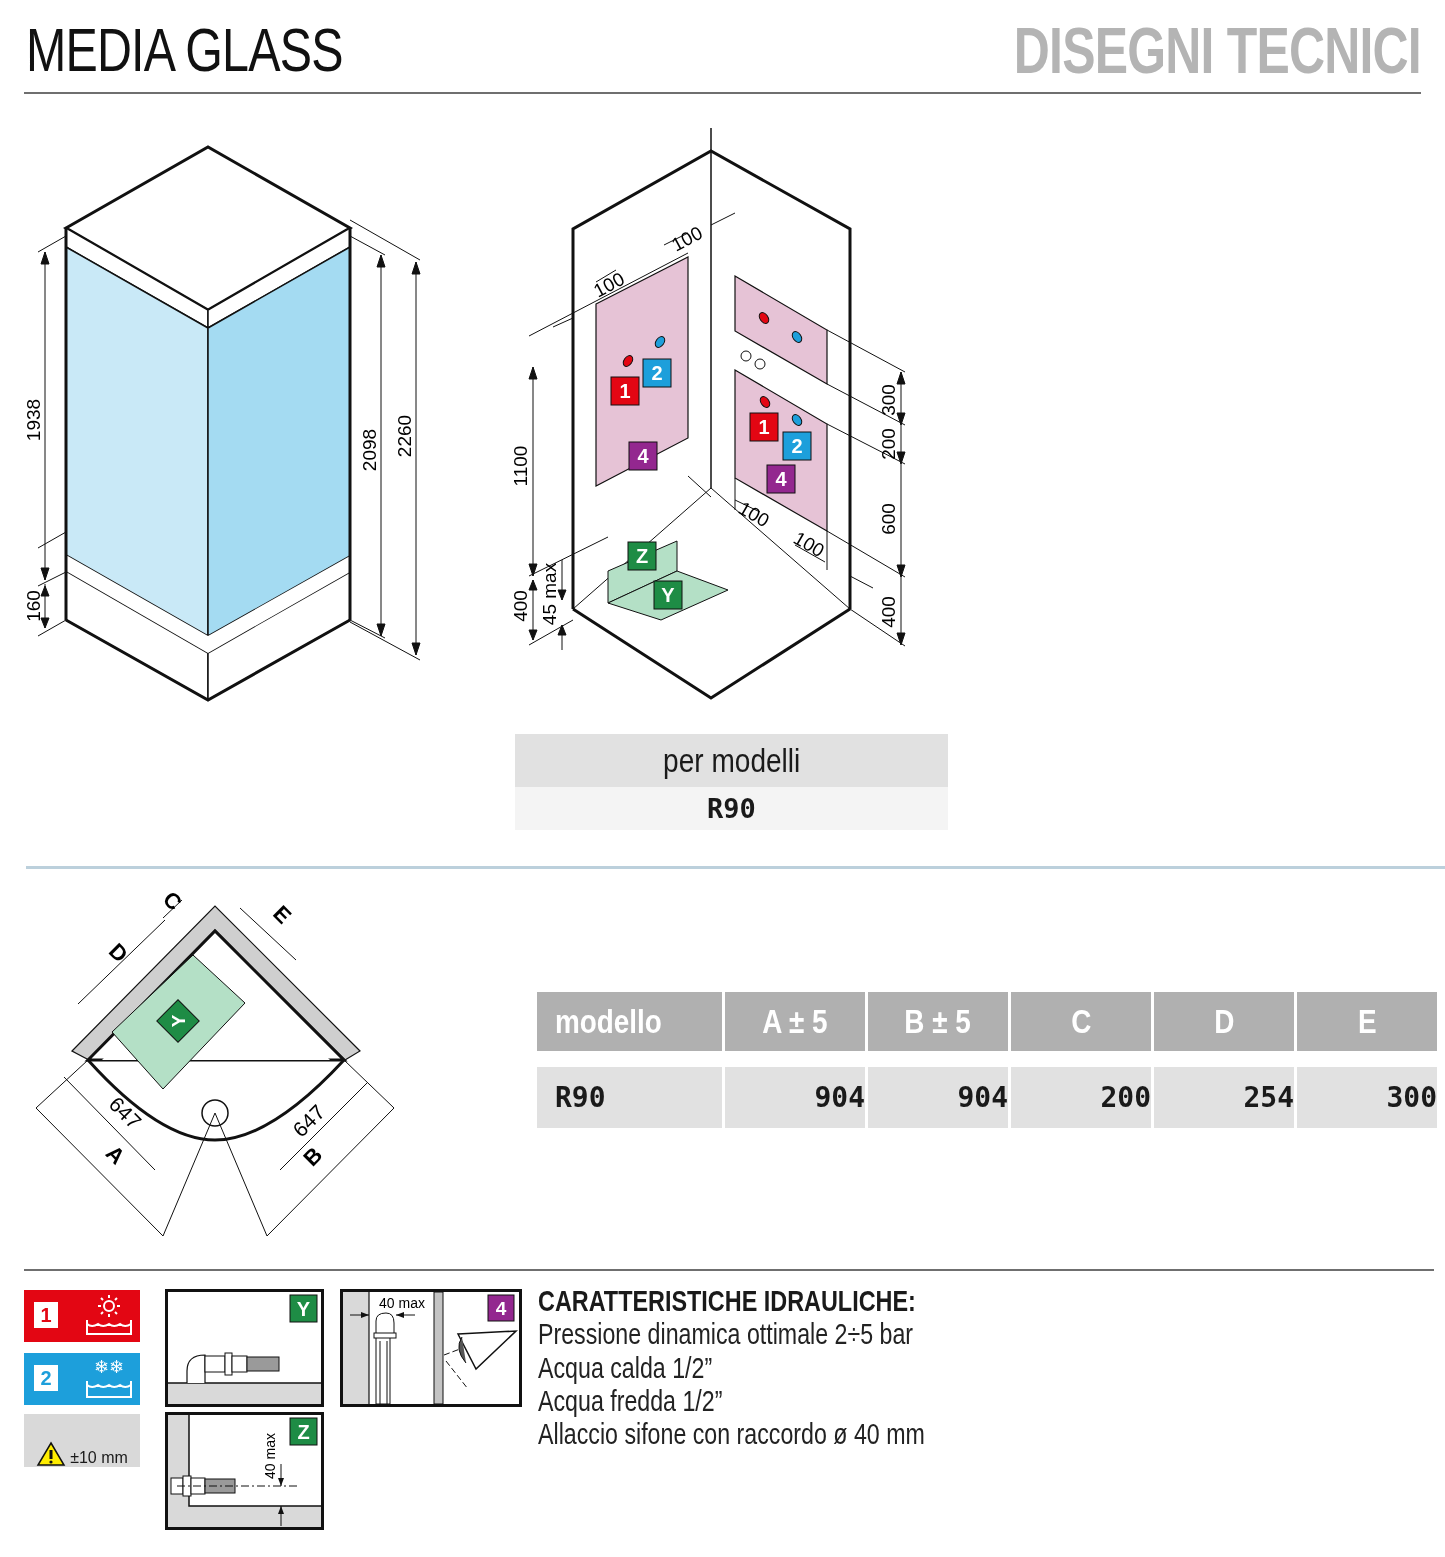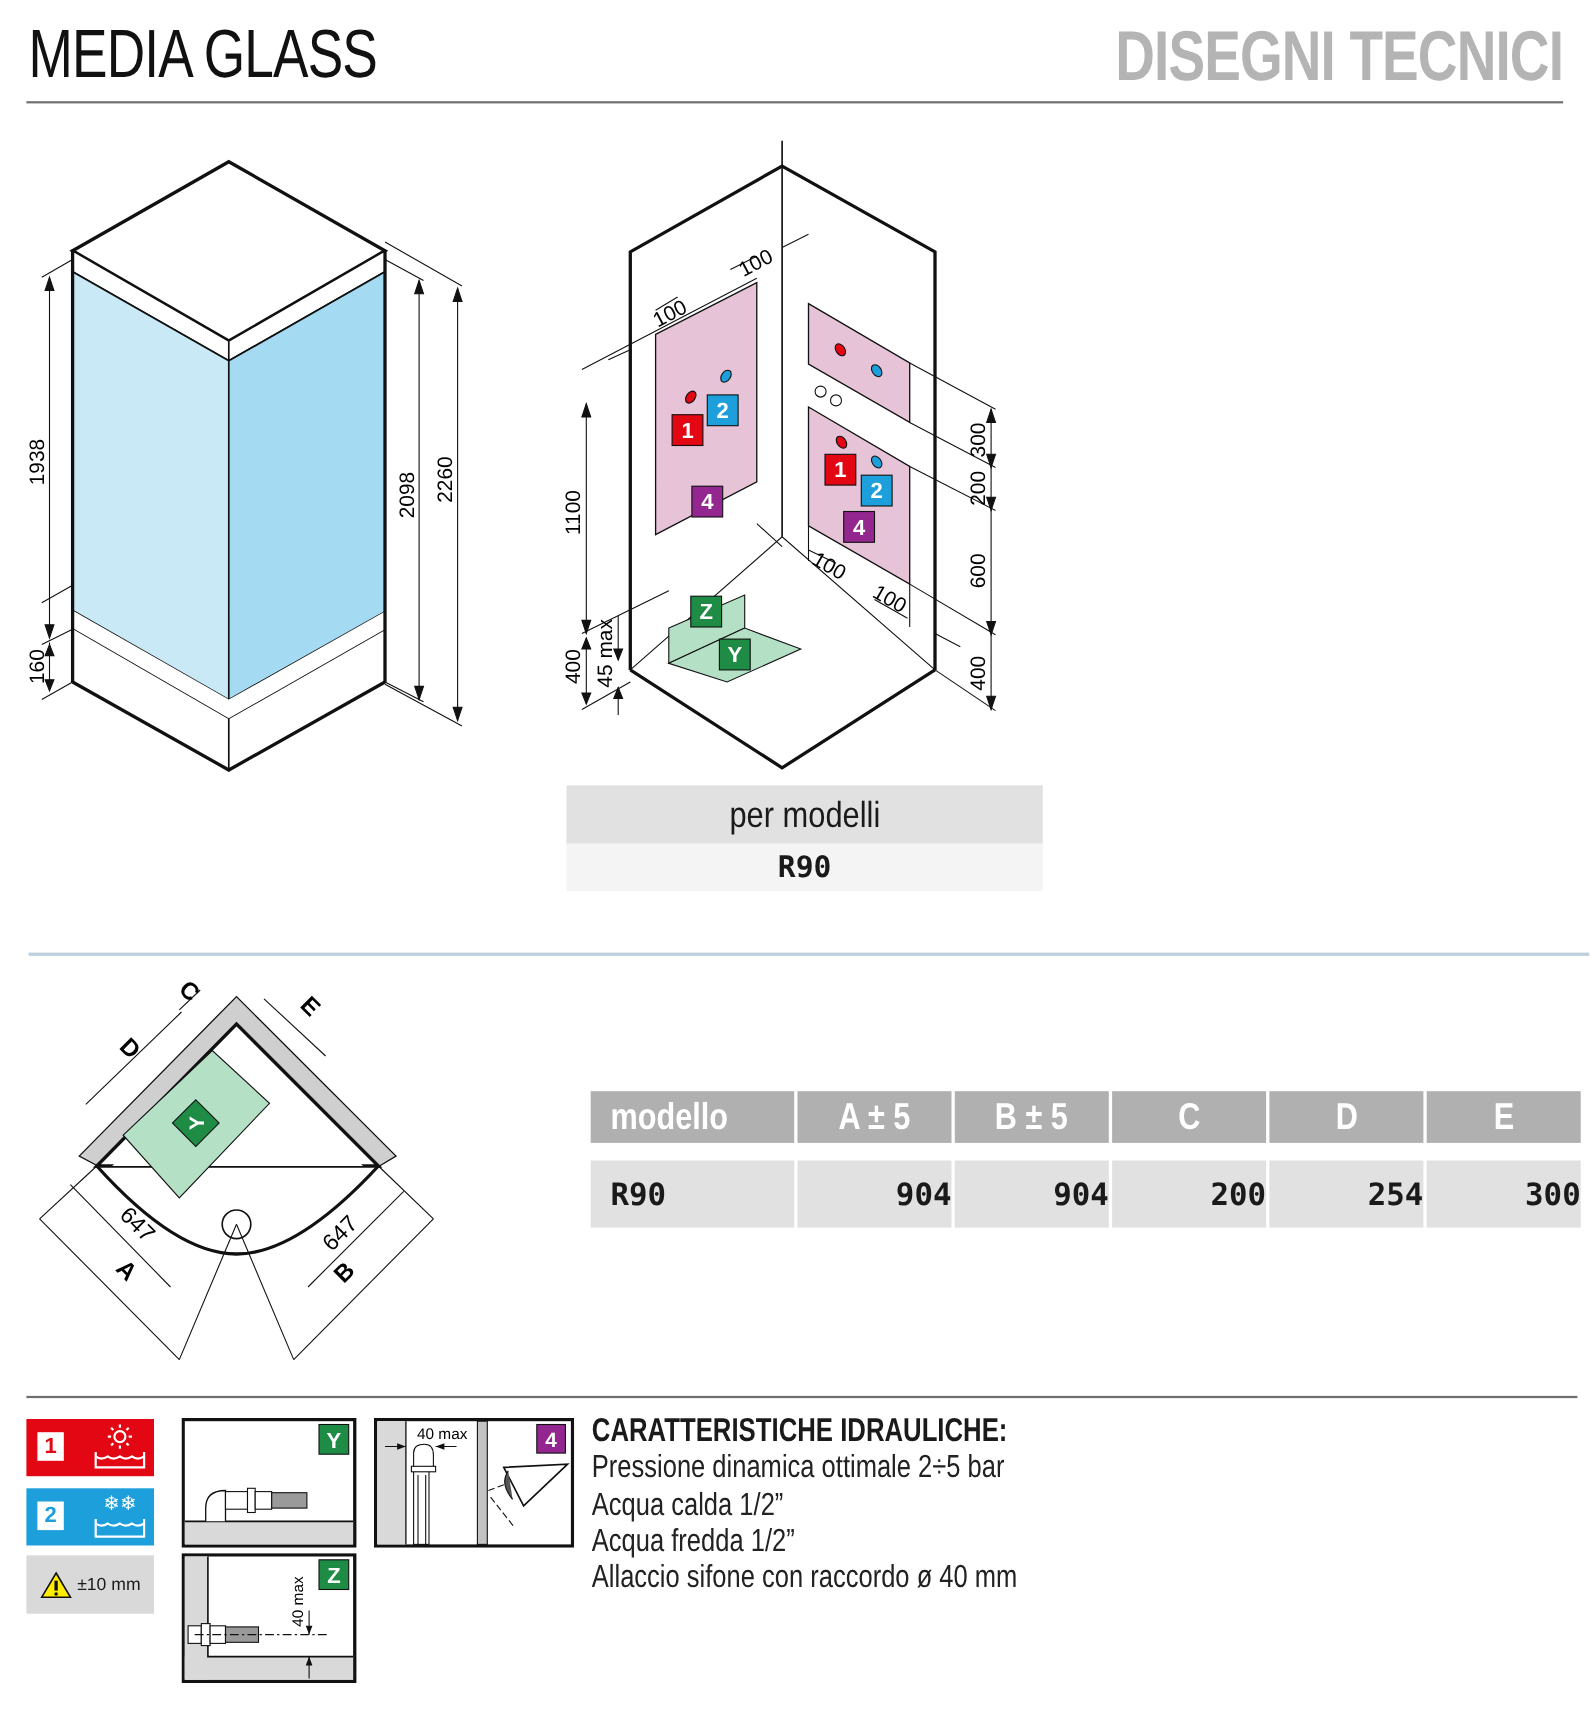--- a/index.html
+++ b/index.html
@@ -4,34 +4,34 @@
 <style>
   html, body { margin: 0; padding: 0; background: #ffffff; }
   body { width: 1445px; height: 1557px; position: relative; overflow: hidden; font-family: "Liberation Sans", sans-serif; color: #1a1a1a; }
   .abs { position: absolute; }
   .title-left { left: 26px; top: 14px; font-size: 62px; font-weight: 300; letter-spacing: -1px; transform: scaleX(0.78); transform-origin: left top; color: #111; font-family: "Liberation Sans", sans-serif; }
   .title-right { right: 24px; top: 14px; font-size: 64px; font-weight: 700; color: #b4b4b4; transform: scaleX(0.78); transform-origin: right top; letter-spacing: -1px; font-family: "Liberation Sans", sans-serif; }
   .rule-top { left: 24px; top: 92px; width: 1397px; height: 2px; background: #6f6f6f; }
   .rule-mid { left: 26px; top: 866px; width: 1419px; height: 3px; background: #bcd0dc; }
   .rule-bot { left: 24px; top: 1269px; width: 1410px; height: 2px; background: #6f6f6f; }
   svg text { font-family: "Liberation Sans", sans-serif; }
-  .models-box { left: 515px; top: 714px; width: 433px; }
+  .models-box { left: 515px; top: 734px; width: 433px; }
   .models-head { height: 53px; background: #e1e1e1; display: flex; align-items: center; justify-content: center; font-size: 33px; transform-origin: center; }
   .models-head span { display: inline-block; transform: scaleX(0.85); }
   .models-val { height: 43px; background: #f4f4f4; display: flex; align-items: center; justify-content: center; font-family: "DejaVu Sans Mono", monospace; font-weight: 700; font-size: 27px; }
   .dim-table { left: 537px; top: 992px; border-collapse: separate; border-spacing: 3px 0; margin-left: -3px; }
-  .dim-table th { background: #b0b0b0; color: #ffffff; height: 47px; font-size: 34px; font-weight: 700; padding: 0; text-align: center; }
+  .dim-table th { background: #b0b0b0; color: #ffffff; height: 59px; font-size: 34px; font-weight: 700; padding: 0; text-align: center; }
   .dim-table th .sq { display: inline-block; transform: scaleX(0.82); }
   .dim-table td { background: #e1e1e1; height: 61px; font-family: "DejaVu Sans Mono", monospace; font-size: 28px; text-align: right; padding: 0; font-weight: bold; }
   .dim-table tr.spacer td { background: transparent; height: 16px; }
   .dim-table td.model { text-align: left; padding-left: 18px; font-weight: 700; }
   .legend-tile { left: 24px; width: 116px; }
   .tile-hot { top: 1290px; height: 52px; background: #e30613; }
   .tile-cold { top: 1353px; height: 52px; background: #1d9fdb; }
-  .tile-tol { top: 1414px; height: 53px; background: #d9d9d9; display: flex; align-items: center; justify-content: center; gap: 4px; font-size: 16px; }
+  .tile-tol { top: 1414px; height: 53px; background: #d9d9d9; display: flex; align-items: flex-end; justify-content: center; gap: 4px; font-size: 16px; }
   .tile-num { position: absolute; left: 10px; top: 12px; width: 24px; height: 26px; background: #fff; font-weight: 700; font-size: 20px; display: flex; align-items: center; justify-content: center; }
   .tile-hot .tile-num { color: #e30613; }
   .tile-cold .tile-num { color: #1d9fdb; }
   .hyd-title { left: 538px; top: 1284px; font-size: 30px; font-weight: 700; transform: scaleX(0.78); transform-origin: left top; white-space: nowrap; }
   .hyd-line { left: 538px; font-size: 29px; font-weight: 300; transform: scaleX(0.80); transform-origin: left top; white-space: nowrap; color: #222; }
 </style>
 </head>
 <body>
 
 <div class="abs title-left">MEDIA GLASS</div>

